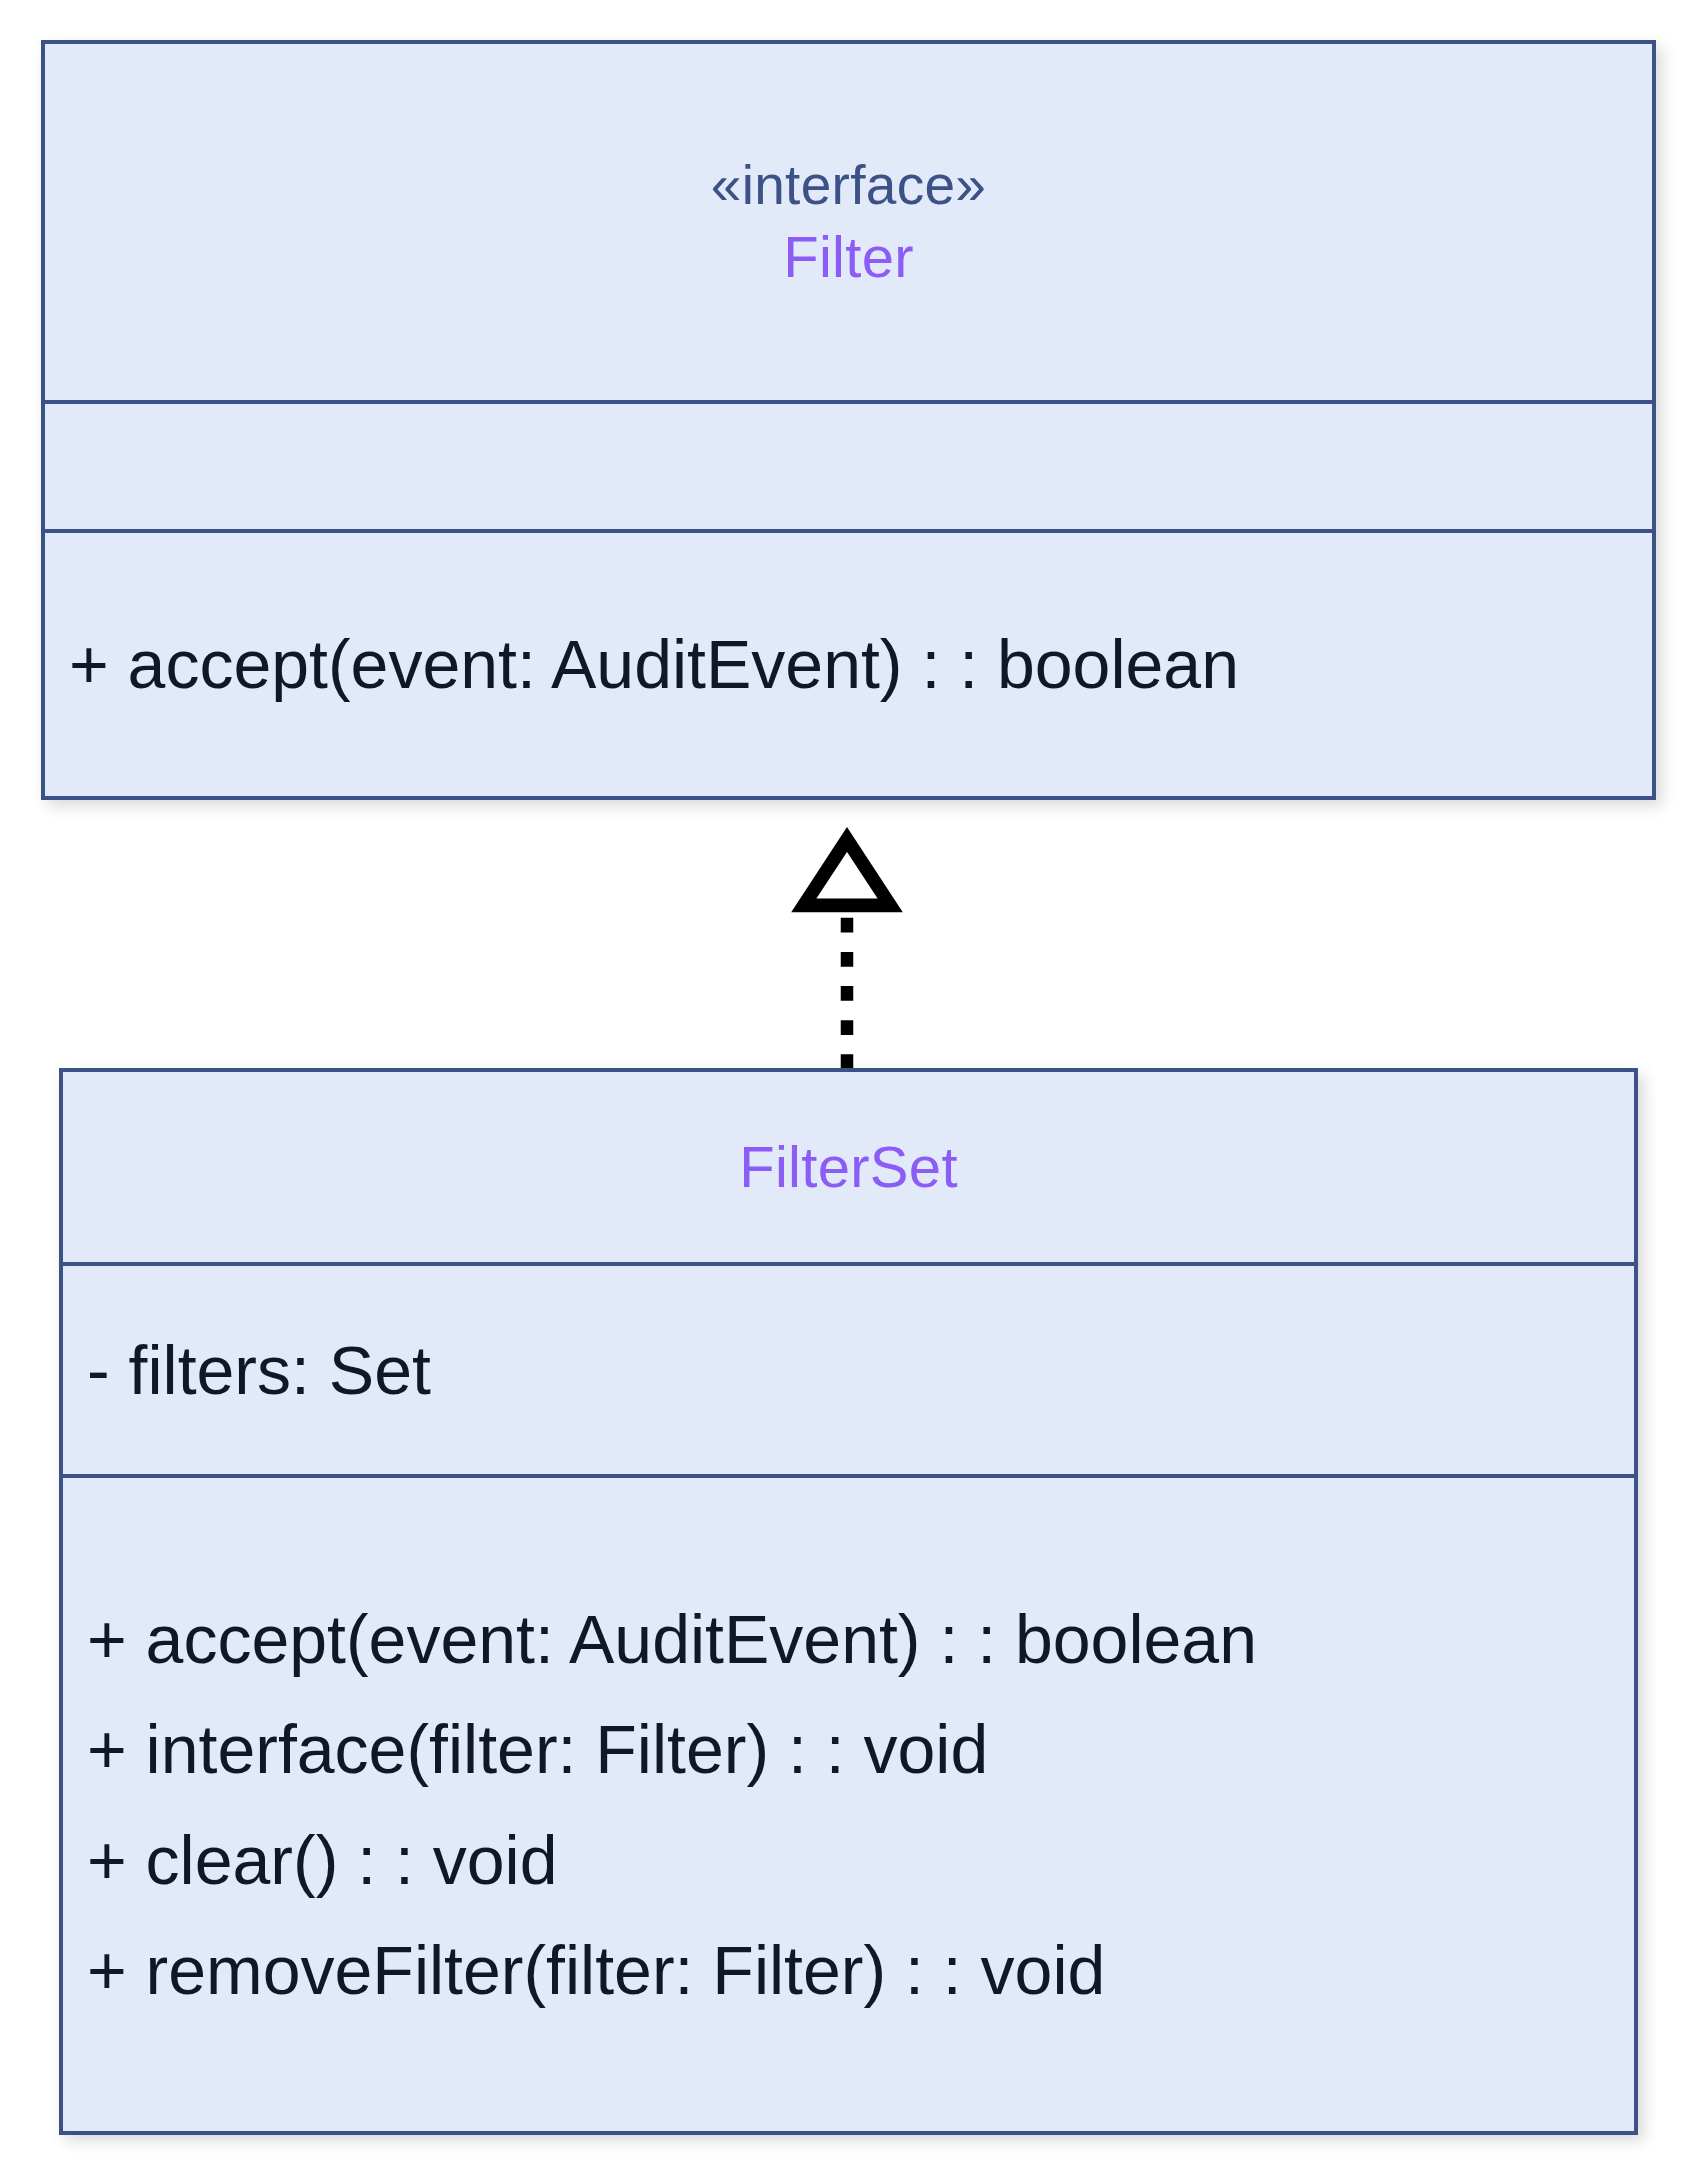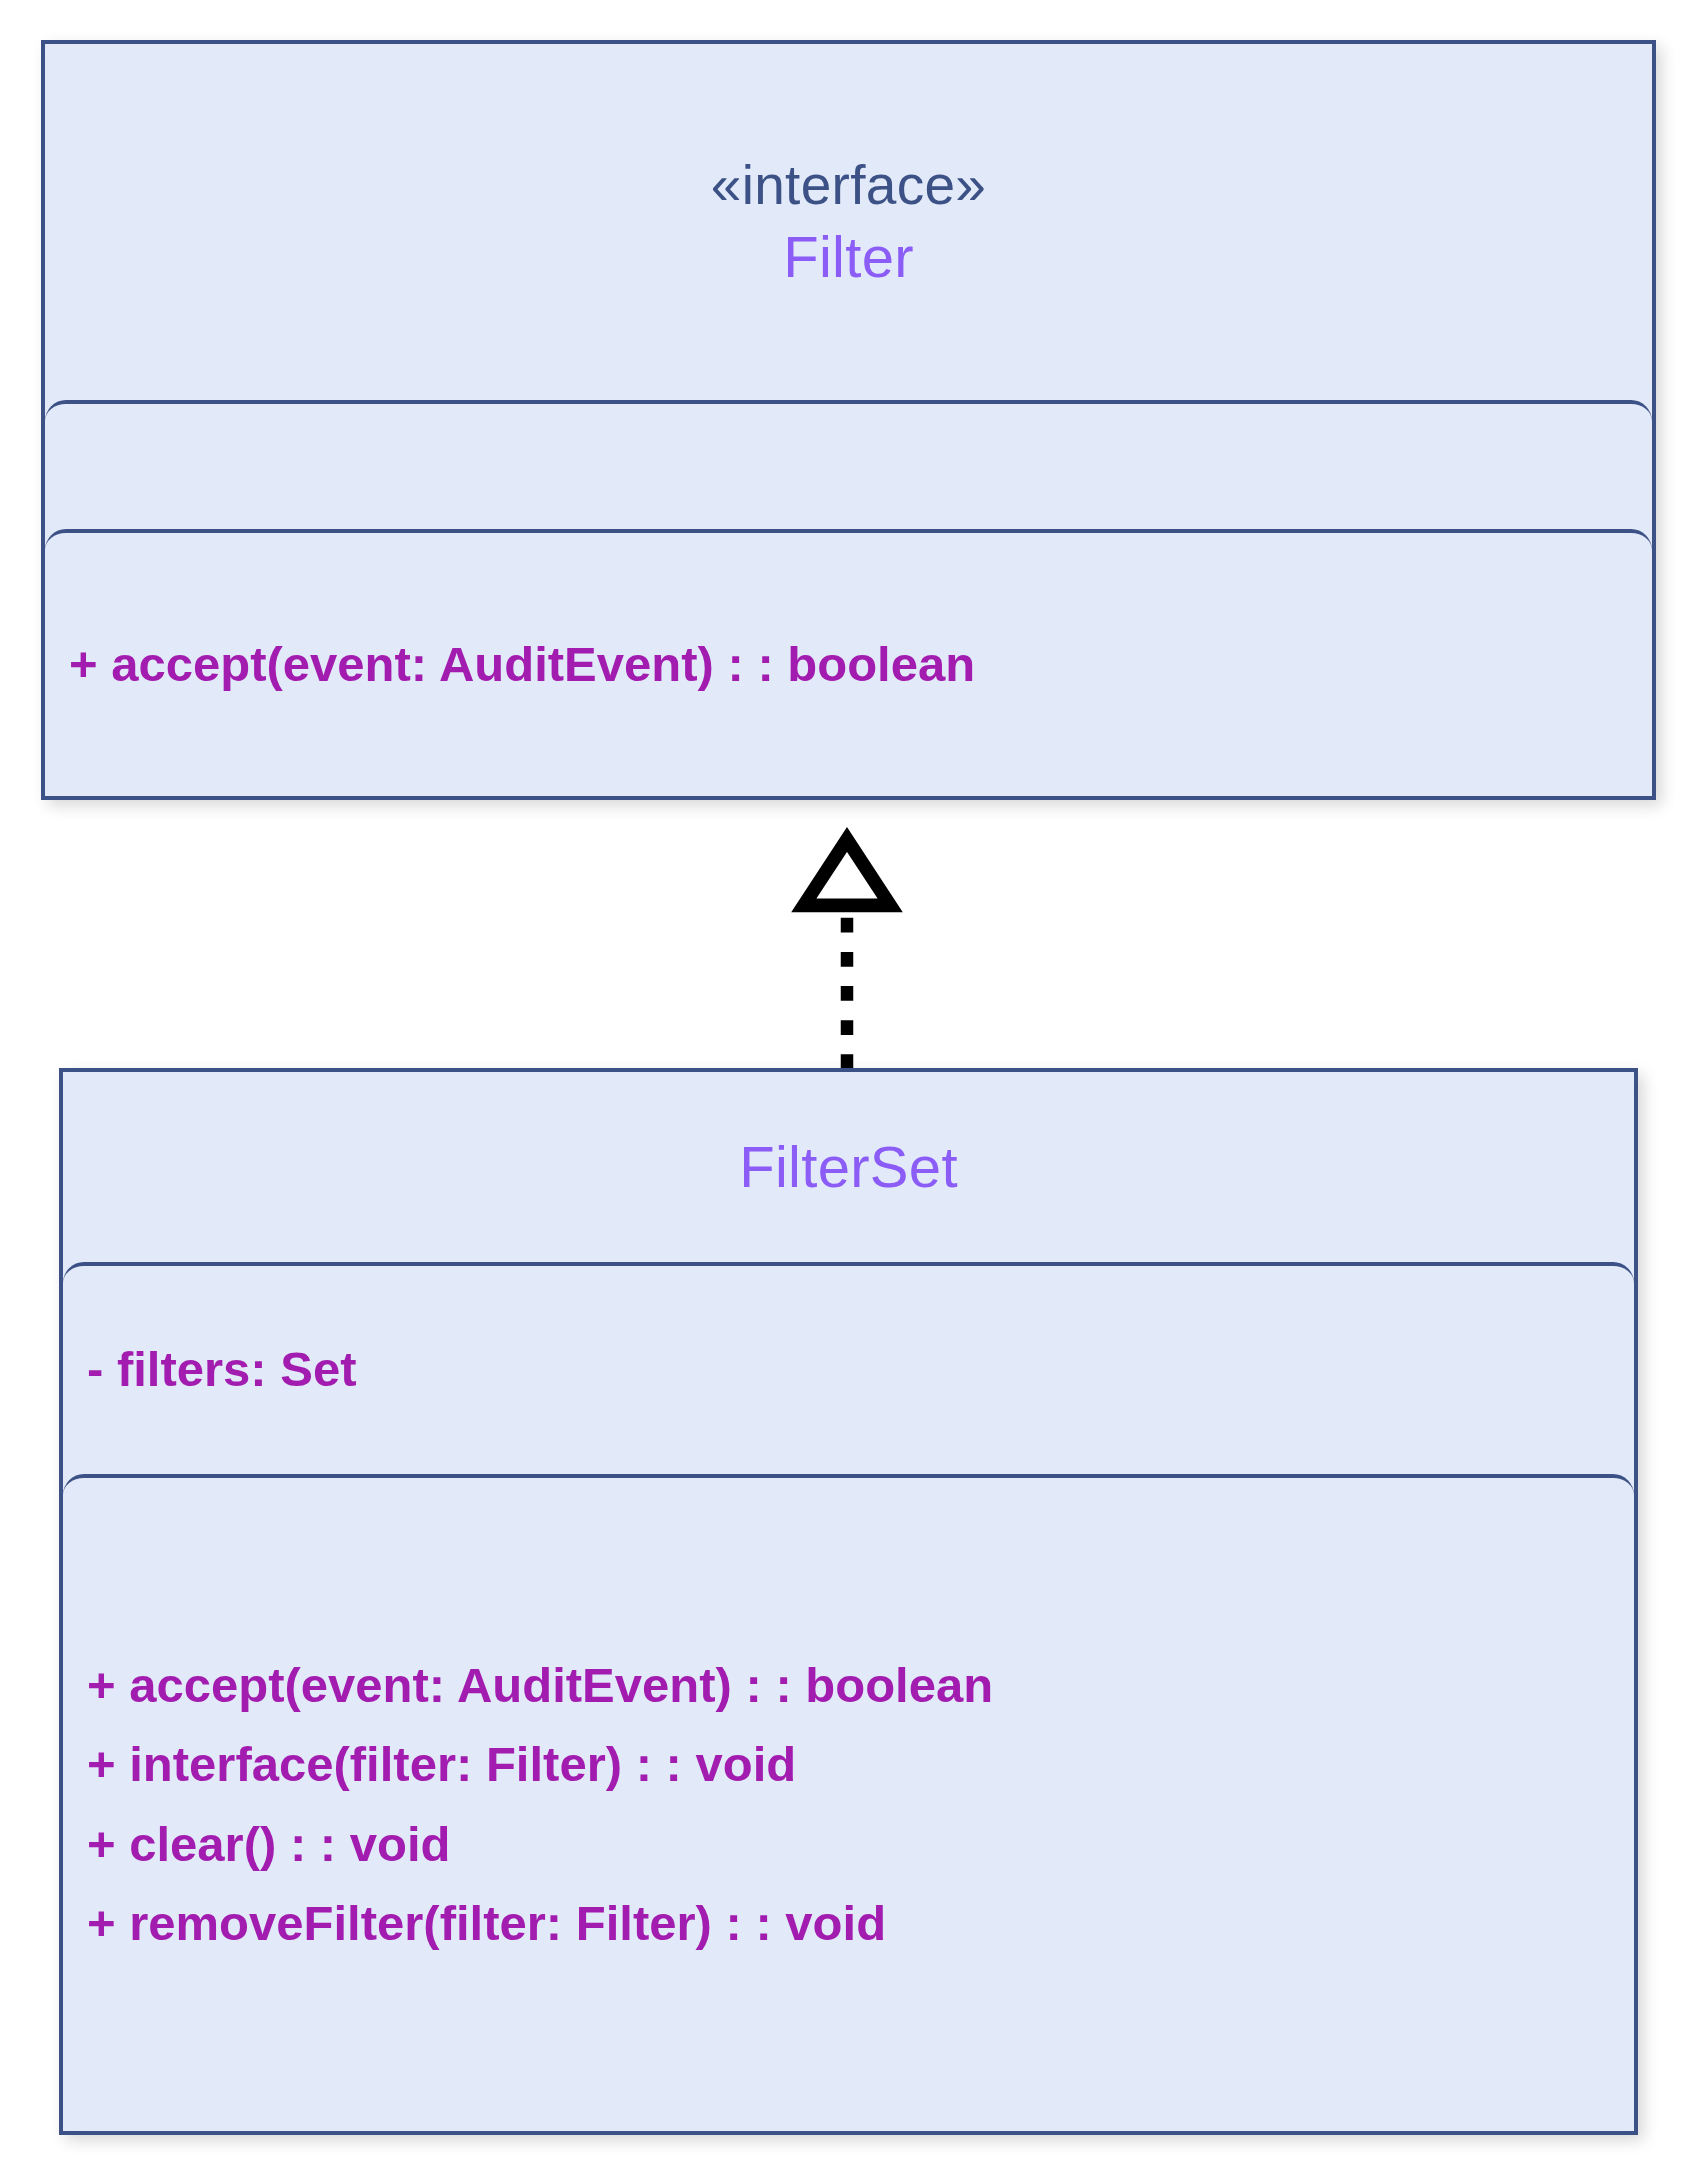--- a/index.html
+++ b/index.html
@@ -26,21 +26,20 @@
     box-shadow: 5.7px 5.7px 15px rgba(0,0,0,0.16);
     display: flex;
     flex-direction: column;
   }
 
   .compartment {
     box-sizing: border-box;
     position: relative;
     background: #e2eafa;
     overflow: hidden;
-    border-radius: 21px;
   }
   .compartment + .compartment {
     border-top: 4.5px solid #3c5185;
   }
 
   
   .compartment.header {
     display: flex;
     flex-direction: column;
     align-items: center;
@@ -68,23 +67,23 @@
 
   
   .compartment.members {
     display: flex;
     flex-direction: column;
     justify-content: center;
     padding-left: 24px;
   }
 
   .member-line {
-    color: #a21caf;
-    font-size: 49px;
-    font-weight: 700;
+    color: #0f172a;
+    font-size: 68px;
+    font-weight: 400;
     line-height: 1.62;
     white-space: nowrap;
     letter-spacing: 0px;
   }
 
   .compartment.empty {
     min-height: 0;
   }
 
   

